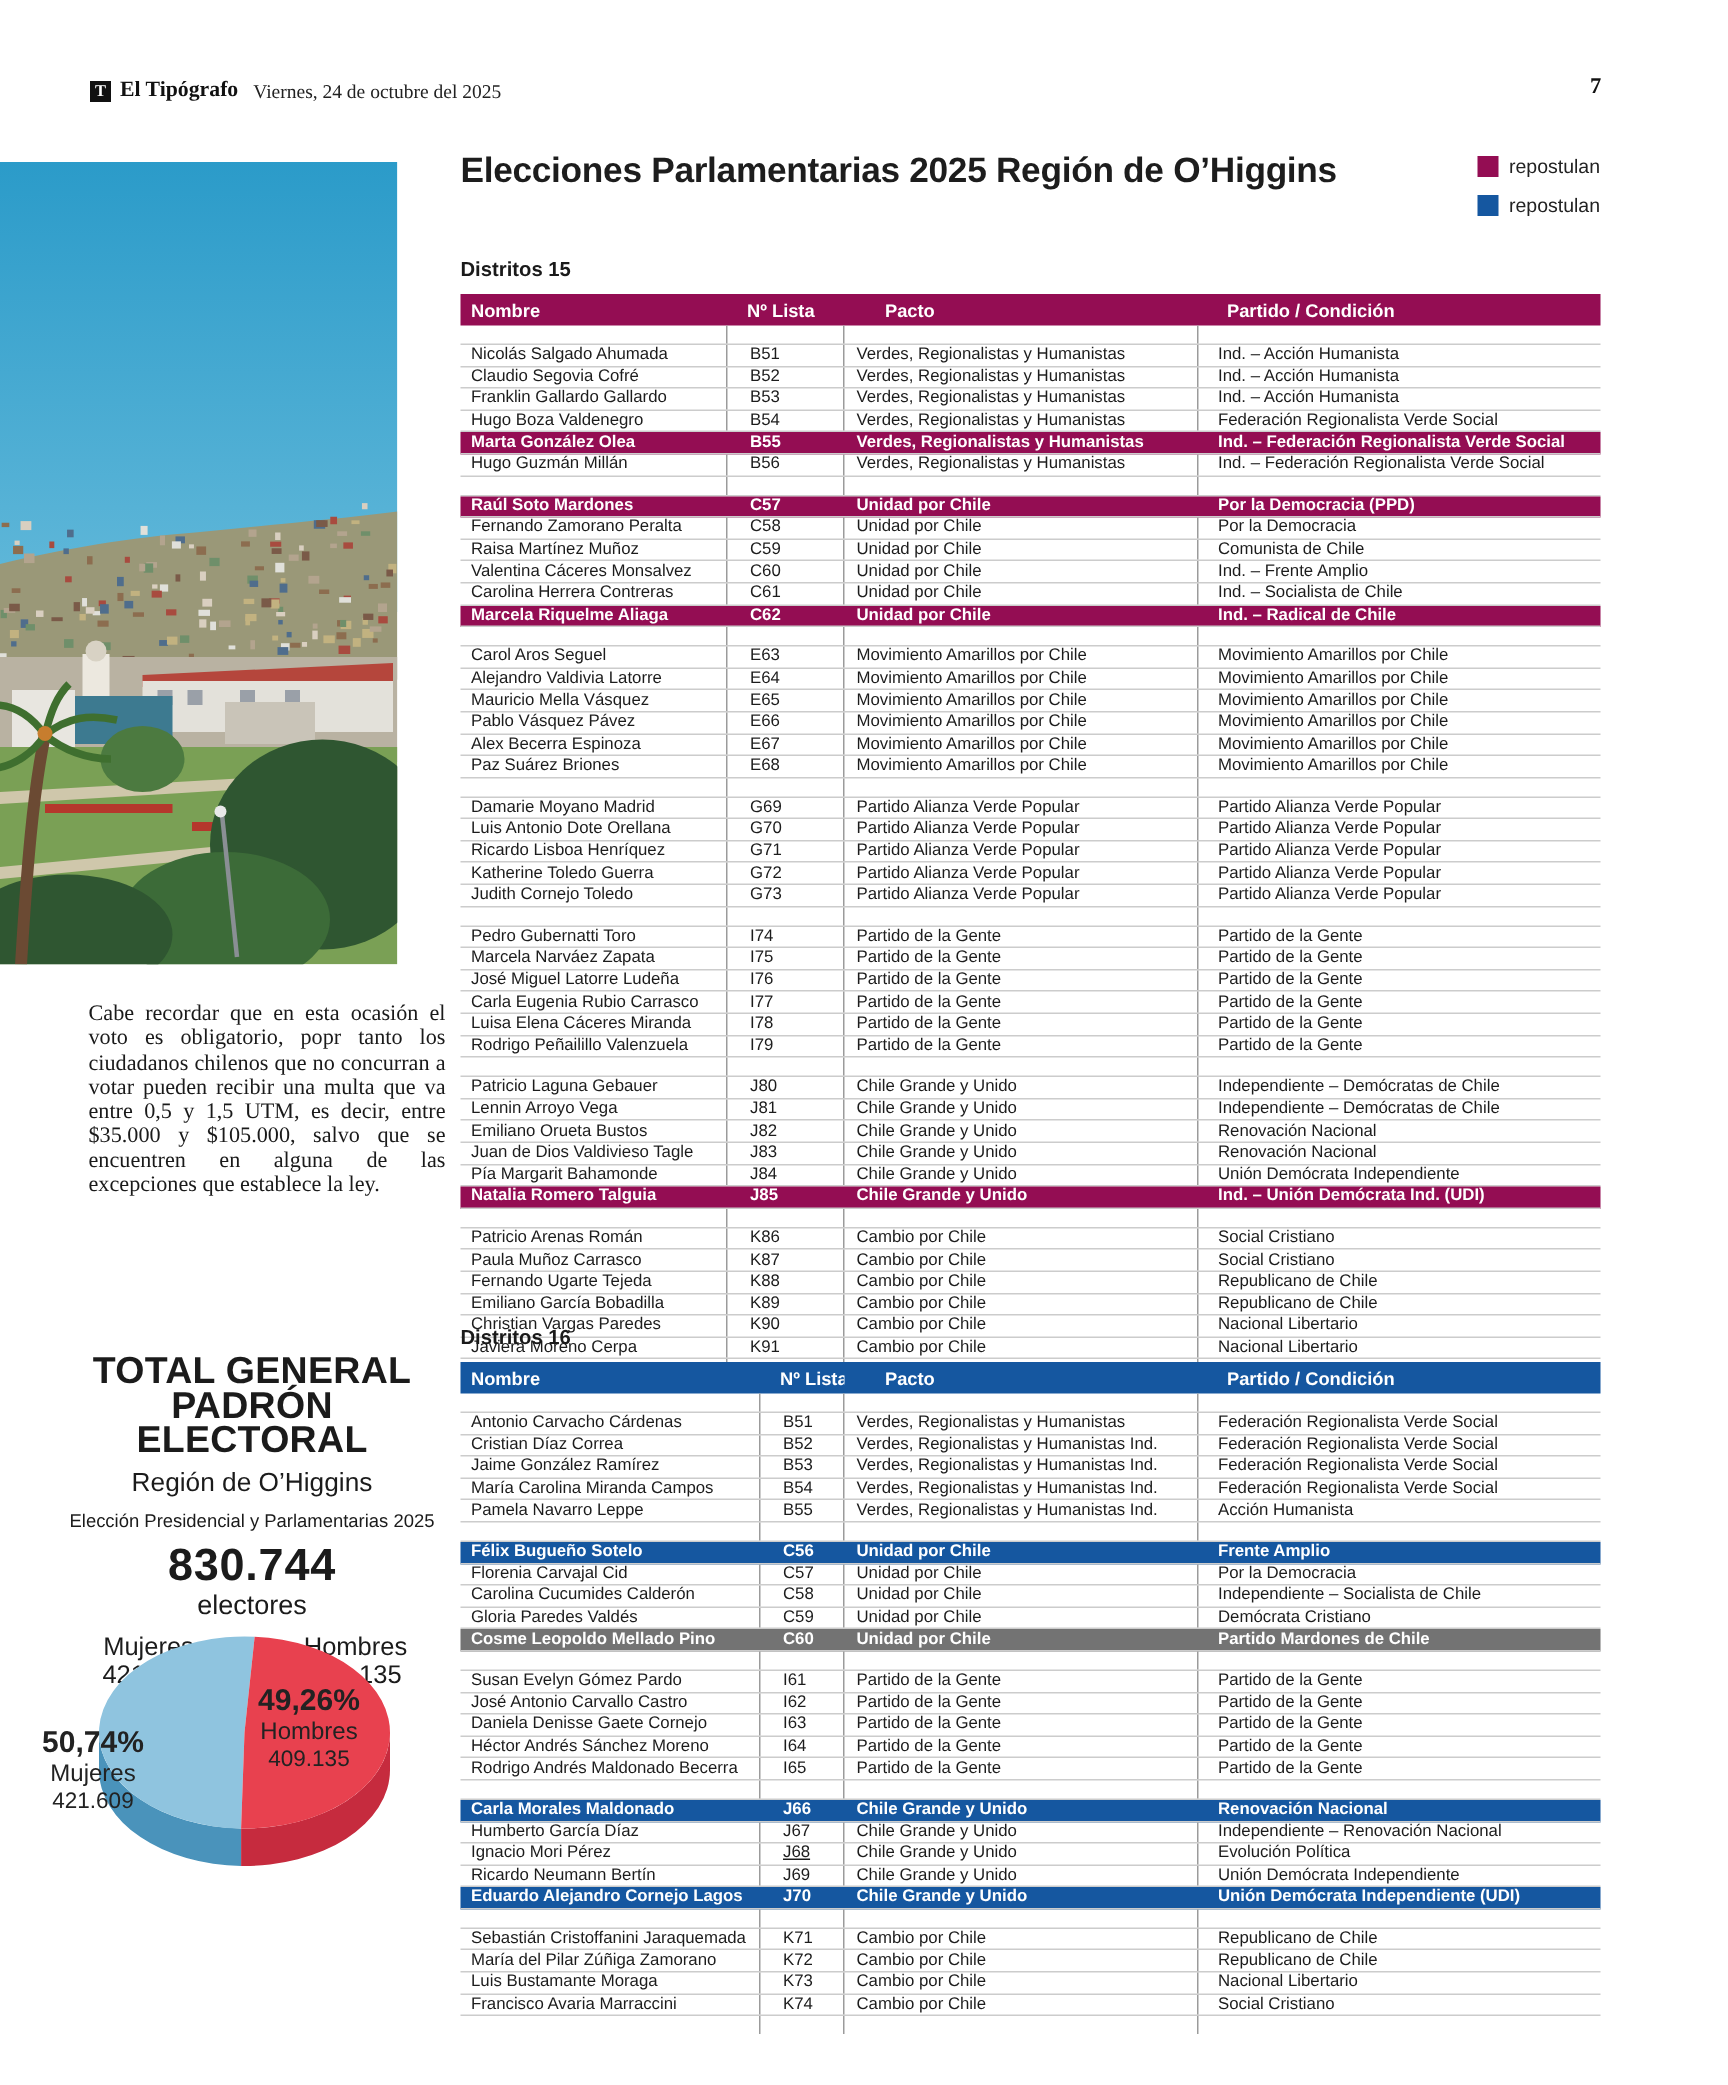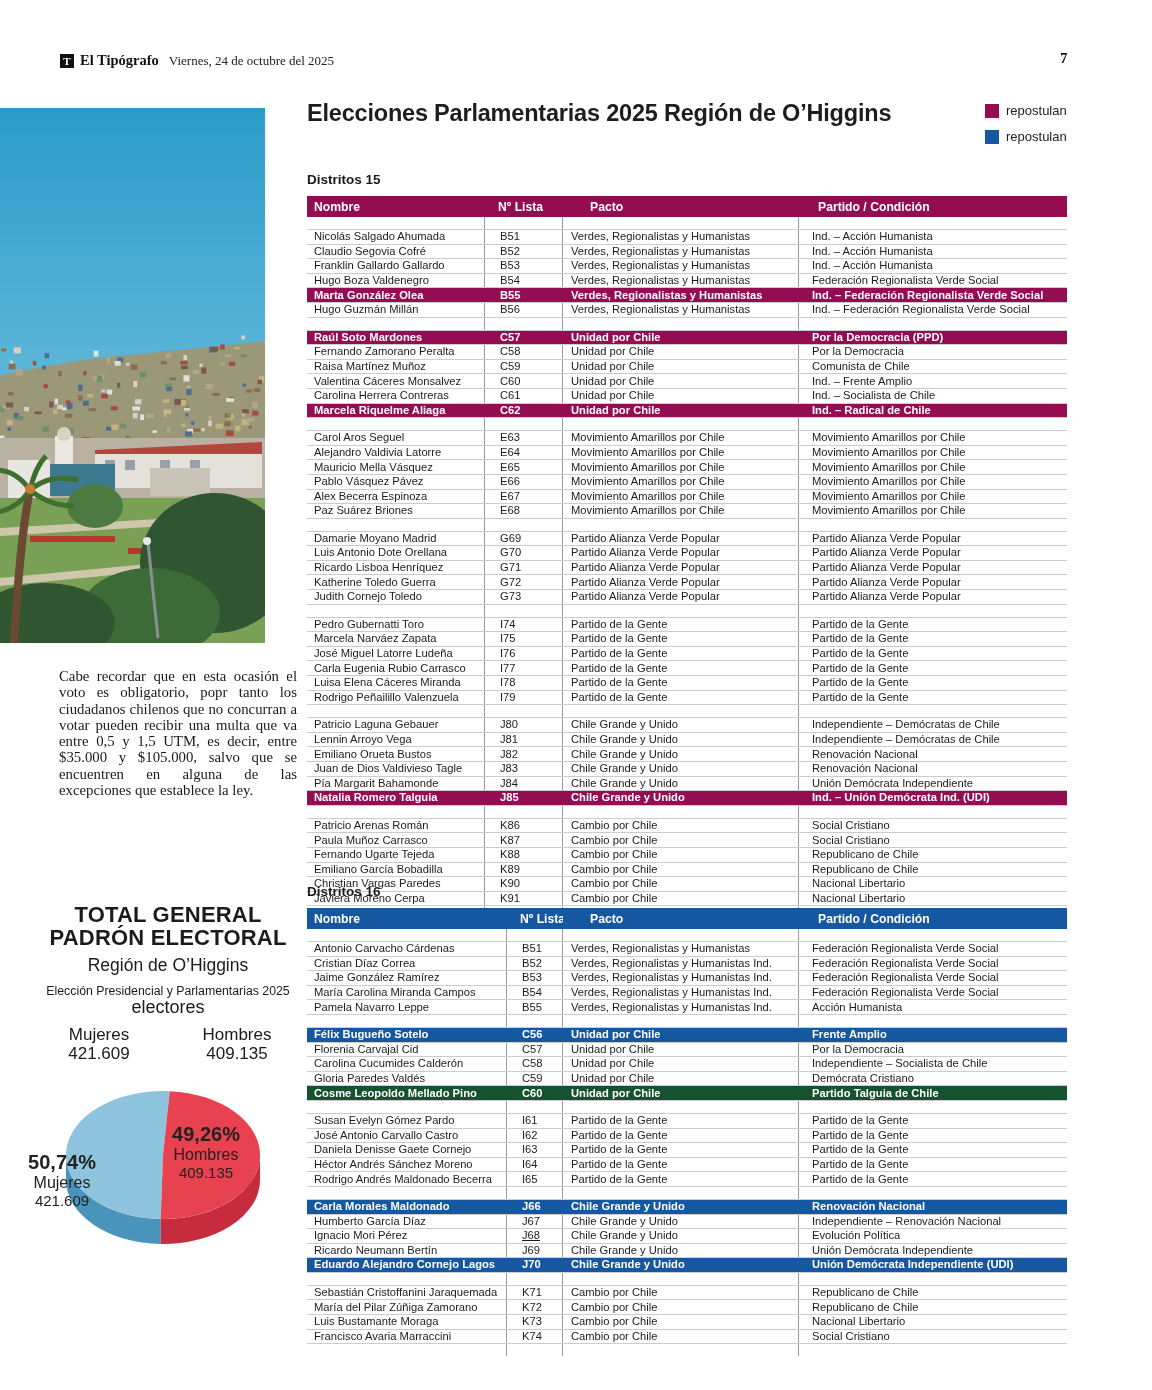--- a/index.html
+++ b/index.html
@@ -39,21 +39,21 @@
   .c-name{padding-left:7px}.c-lista{padding-left:15px}.c-pacto{padding-left:8px}.c-partido{padding-left:13px}
   .hl .cell{color:#fff;font-weight:bold;border-right-color:transparent;}
   .gaprow{height:12px;}
   .gaprow:last-child{border-bottom:none;}
   
   .bodytext{position:absolute;left:59px;top:668px;width:238px;
             font-family:"Liberation Serif",serif;font-size:14.8px;line-height:16.3px;
             text-align:justify;color:#1a1a1a;}
   
   .panel{position:absolute;left:40px;top:903px;width:256px;text-align:center;color:#1b1b1b;}
-  .ptitle{font-size:22px;font-weight:bold;line-height:23px;letter-spacing:0.2px;}
+  .ptitle{font-size:25px;font-weight:bold;line-height:23px;letter-spacing:0.2px;}
   .pregion{font-size:17.5px;margin-top:6px;}
   .pcaption{font-size:12.3px;margin-top:8px;}
   .pnumber{font-size:30px;font-weight:bold;margin-top:6px;letter-spacing:0.5px;}
   .pelect{font-size:18px;margin-top:-1px;}
   .pstats{display:flex;justify-content:space-between;margin-top:8px;}
   .pstat{width:118px;font-size:17px;line-height:18.5px;}
   
   .pie-wrap{position:absolute;left:53px;top:1085px;width:220px;height:172px;}
   .pie-label{position:absolute;text-align:center;width:110px;color:#222;}
   .pie-pct{font-size:20px;font-weight:bold;line-height:22px;}
@@ -569,20 +569,21 @@
 
   <div class="bodytext">Cabe recordar que en esta ocasión el voto es obligatorio, popr tanto los ciudadanos chilenos que no concurran a votar pueden recibir una multa que va entre 0,5 y 1,5 UTM, es decir, entre $35.000 y $105.000, salvo que se encuentren en alguna de las excepciones que establece la ley.</div>
 
   <div class="panel">
     <div class="ptitle">
       <div>TOTAL GENERAL</div>
       <div>PADRÓN ELECTORAL</div>
     </div>
     <div class="pregion">Región de O’Higgins</div>
     <div class="pcaption">Elección Presidencial y Parlamentarias 2025</div>
+    <div class="pnumber">830.744</div>
     <div class="pelect">electores</div>
     <div class="pstats">
       <div class="pstat">
         <div>Mujeres</div>
         <div>421.609</div>
       </div>
       <div class="pstat">
         <div>Hombres</div>
         <div>409.135</div>
       </div>
@@ -675,25 +676,25 @@
         <div class="cell c-lista" style="width: 56px;">C58</div>
         <div class="cell c-pacto" style="width: 236px;">Unidad por Chile</div>
         <div class="cell c-partido" style="width: 268px;">Independiente – Socialista de Chile</div>
       </div>
       <div class="trow">
         <div class="cell c-name" style="width: 200px;">Gloria Paredes Valdés</div>
         <div class="cell c-lista" style="width: 56px;">C59</div>
         <div class="cell c-pacto" style="width: 236px;">Unidad por Chile</div>
         <div class="cell c-partido" style="width: 268px;">Demócrata Cristiano</div>
       </div>
-      <div class="trow hl" style="background: #14532d;">
+      <div class="trow hl" style="background: #737373;">
         <div class="cell c-name" style="width: 200px;">Cosme Leopoldo Mellado Pino</div>
         <div class="cell c-lista" style="width: 56px;">C60</div>
         <div class="cell c-pacto" style="width: 236px;">Unidad por Chile</div>
-        <div class="cell c-partido" style="width: 268px;">Partido Talguia de Chile</div>
+        <div class="cell c-partido" style="width: 268px;">Partido Mardones de Chile</div>
       </div>
       <div class="trow gaprow">
         <div class="cell " style="width: 200px;"></div>
         <div class="cell " style="width: 56px;"></div>
         <div class="cell " style="width: 236px;"></div>
         <div class="cell " style="width: 268px;"></div>
       </div>
       <div class="trow">
         <div class="cell c-name" style="width: 200px;">Susan Evelyn Gómez Pardo</div>
         <div class="cell c-lista" style="width: 56px;">I61</div>

